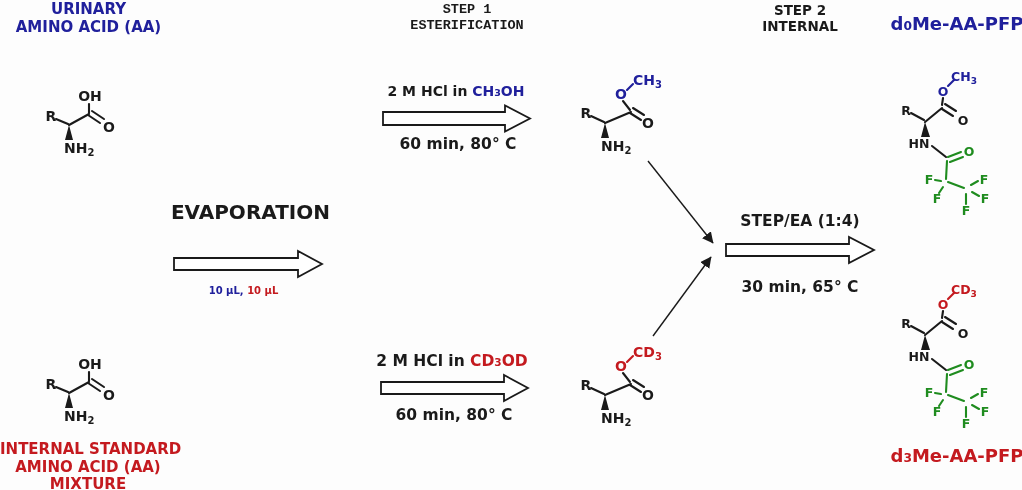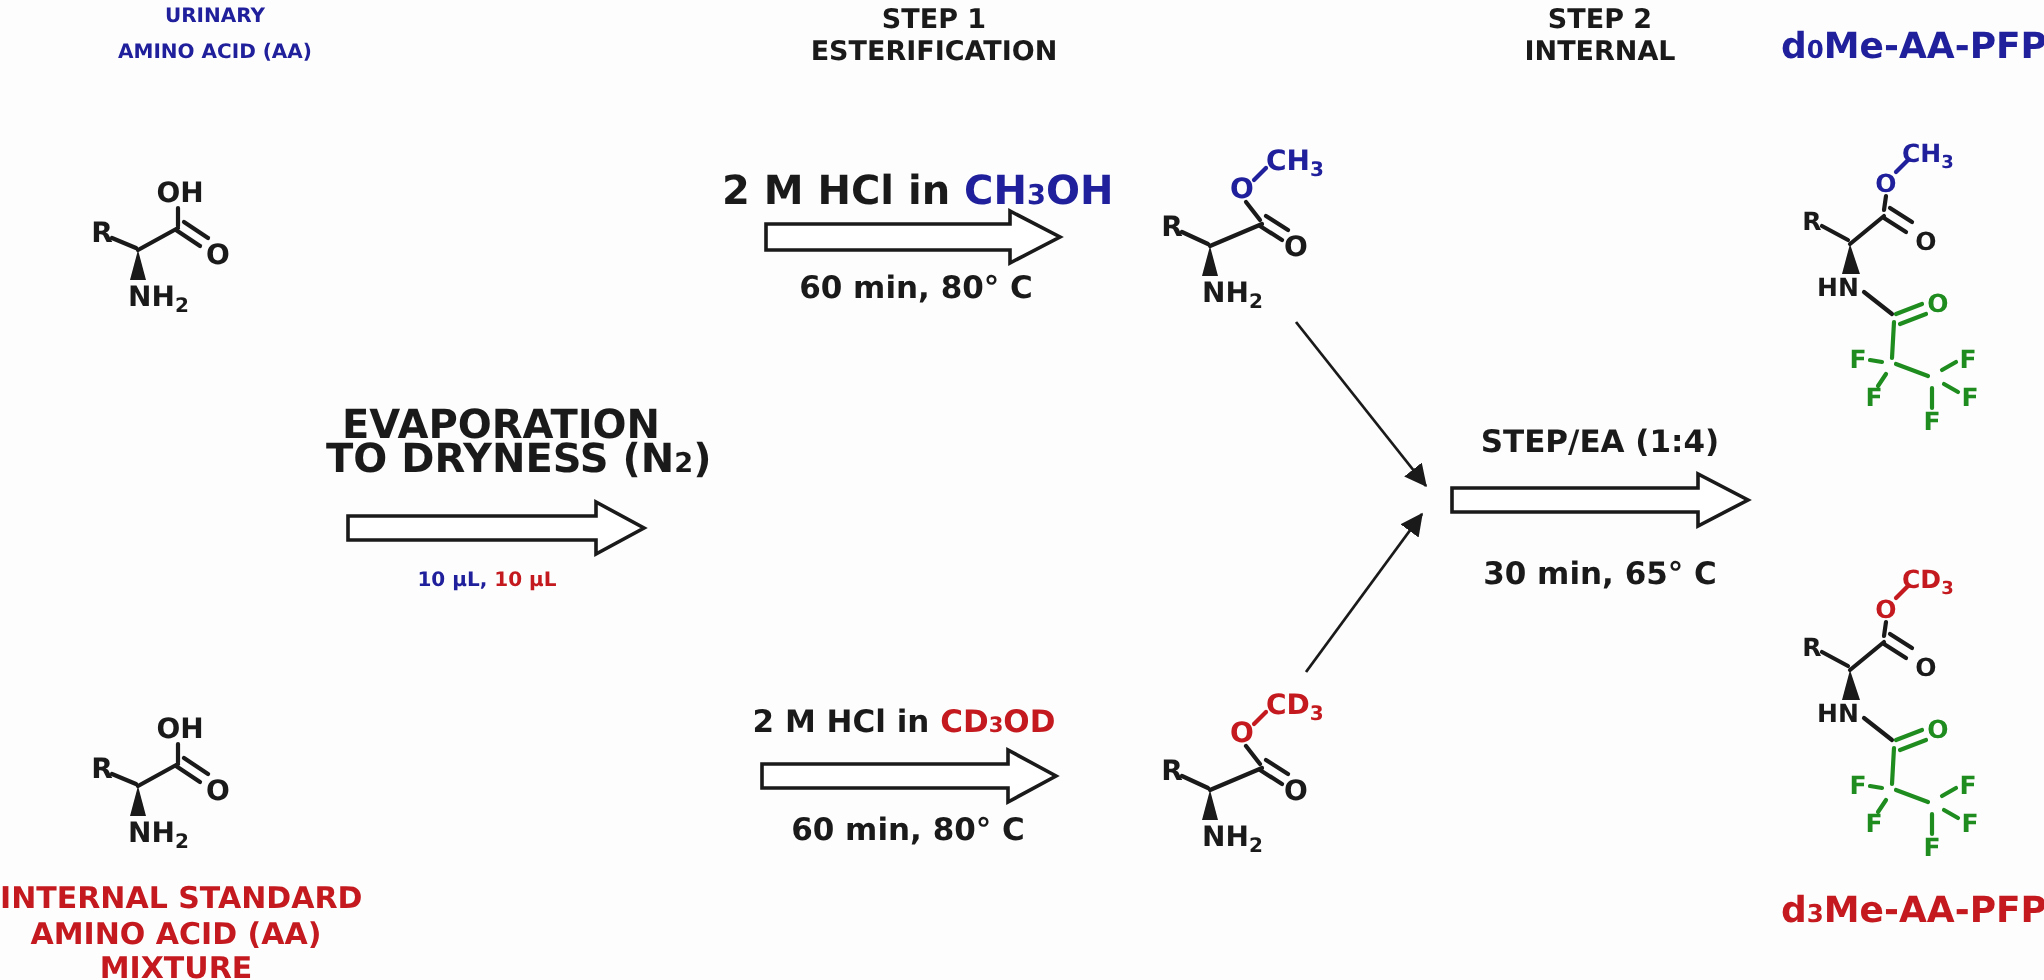--- a/index.html
+++ b/index.html
@@ -18,25 +18,25 @@
   .mol .tr{fill:#c41a1f;}
   .mol .tg{fill:#1f8c1f;}
   .mol line{stroke:#1a1a1a;stroke-width:2.1;stroke-linecap:round;}
   .mol line.bb{stroke:#20209c;}
   .mol line.br{stroke:#c41a1f;}
   .mol line.bg{stroke:#1f8c1f;}
   .mol polygon{fill:#1a1a1a;}
   .blockarrow{fill:#ffffff;stroke:#1a1a1a;stroke-width:1.8;stroke-linejoin:miter;}
   .thin{stroke:#1a1a1a;stroke-width:1.4;fill:none;}
   .f14{font-size:14px;} .f10{font-size:10px;} .f125{font-size:12.5px;} .f9{font-size:9px;}
-  #urinary{left:0;top:32;width:177px;font-size:10px;line-height:18px;padding-left:19px;}
-  #step1-title{left:372;top:2px;width:190px;font-size:13.5px;line-height:16px;left:372px;}
+  #urinary{left:0;top:32;width:177px;font-size:15px;line-height:18px;}
+  #step1-title{left:372;top:2px;width:190px;font-size:13.5px;line-height:16px;left:372px;font-family:Liberation Mono, monospace;}
   #step2-title{left:710px;top:2px;width:180px;font-size:13.5px;line-height:16px;}
   #d0-label{left:890px;top:13px;width:134px;font-size:18px;}
-  #reagent1{left:361px;top:83px;width:190px;font-size:20px;}
+  #reagent1{left:361px;top:83px;width:190px;font-size:14px;}
   #cond1{left:363px;top:135px;width:190px;font-size:15.5px;}
   #evap{left:163px;top:204px;width:175px;font-size:20px;line-height:17px;}
   #vol{left:156px;top:285px;width:175px;font-size:10px;}
   #pfpa{left:710px;top:212px;width:180px;font-size:15.5px;}
   #cond2{left:710px;top:266px;width:180px;font-size:15.5px;margin-top:12px;}
   #reagent3{left:357px;top:352px;width:190px;font-size:15.5px;}
   #cond3{left:359px;top:406px;width:190px;font-size:15.5px;}
   #internal{left:0;top:441px;width:176px;font-size:15px;line-height:17.5px;}
   #d3-label{left:890px;top:445px;width:134px;font-size:18px;}
 </style>
@@ -75,21 +75,20 @@
   </div>
 
   <div id="d0-label" class="txt blue"><span>d</span><sub>0</sub><span>Me-AA-PFP</span></div>
 
   <div id="reagent1" class="txt"><span>2 M HCl in </span><span class="blue"><span>CH</span><sub>3</sub><span>OH</span></span></div>
 
   <div id="cond1" class="txt">60 min, 80° C</div>
 
   <div id="evap" class="txt">
     <div>EVAPORATION</div>
-    <div><span>TO DRYNESS (N</span><sub>2</sub><span>)</span></div>
   </div>
 
   <div id="vol" class="txt"><span class="blue">10 μL,</span>&nbsp;<span class="red">10 μL</span></div>
 
   <div id="pfpa" class="txt">STEP/EA (1:4)</div>
   <div id="cond2" class="txt">30 min, 65° C</div>
 
   <div id="reagent3" class="txt"><span>2 M HCl in </span><span class="red"><span>CD</span><sub>3</sub><span>OD</span></span></div>
 
   <div id="cond3" class="txt">60 min, 80° C</div>

